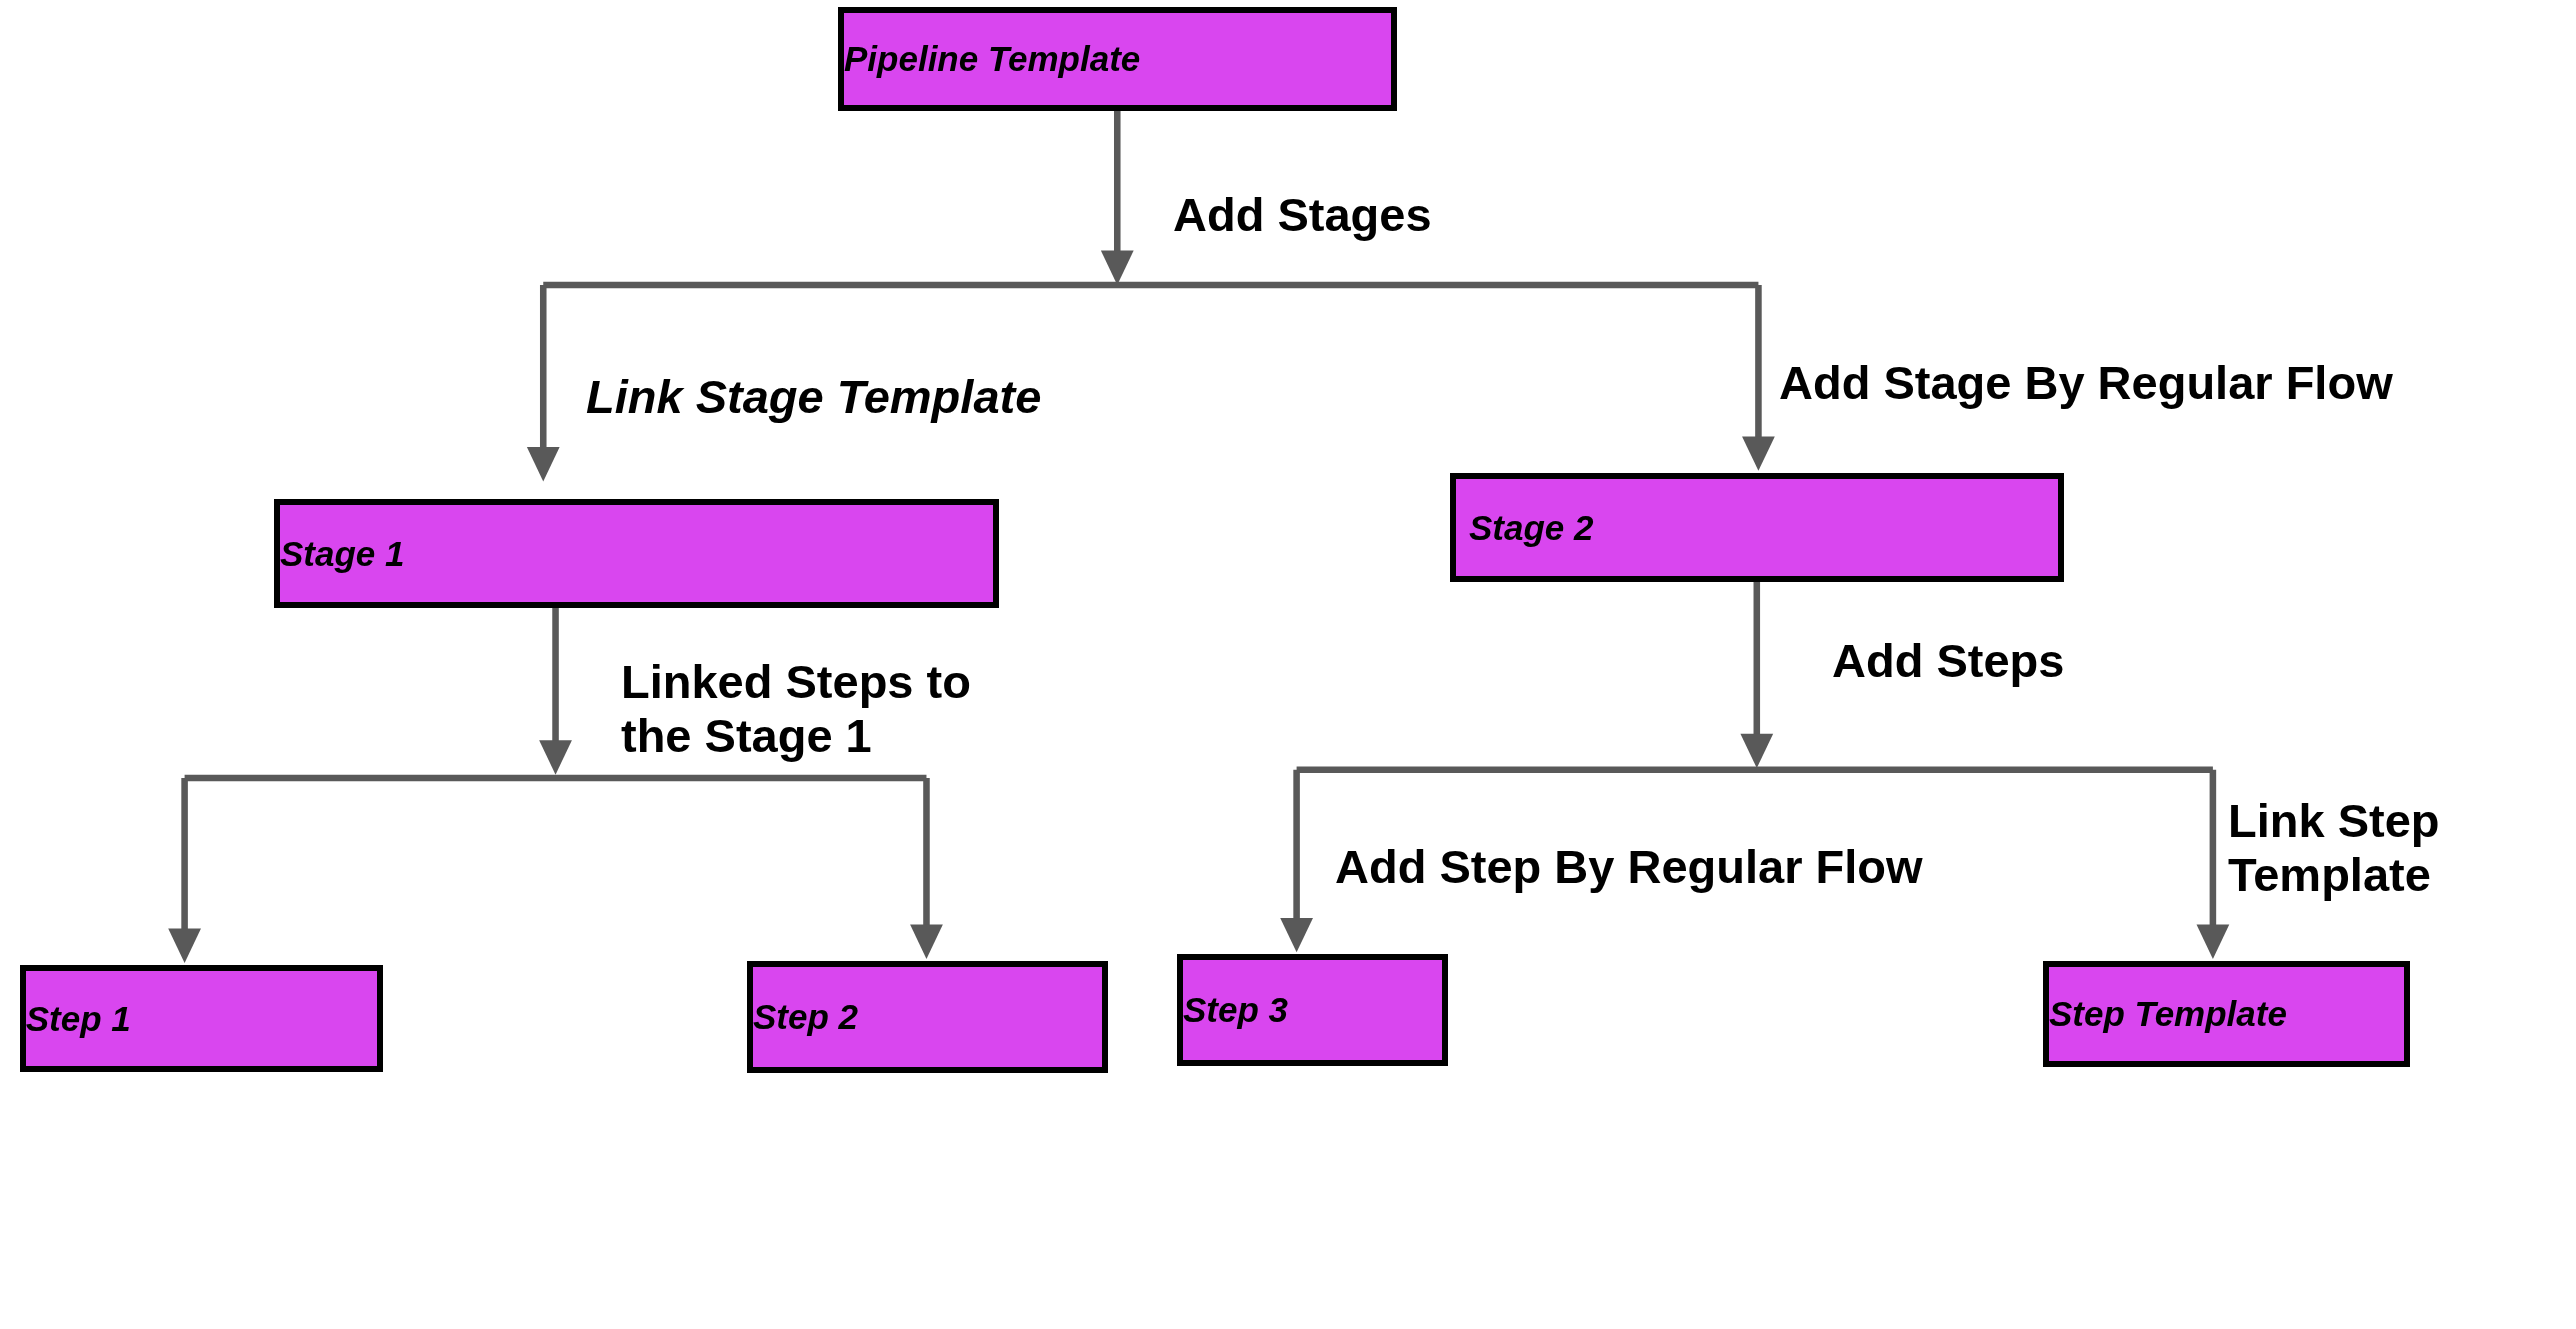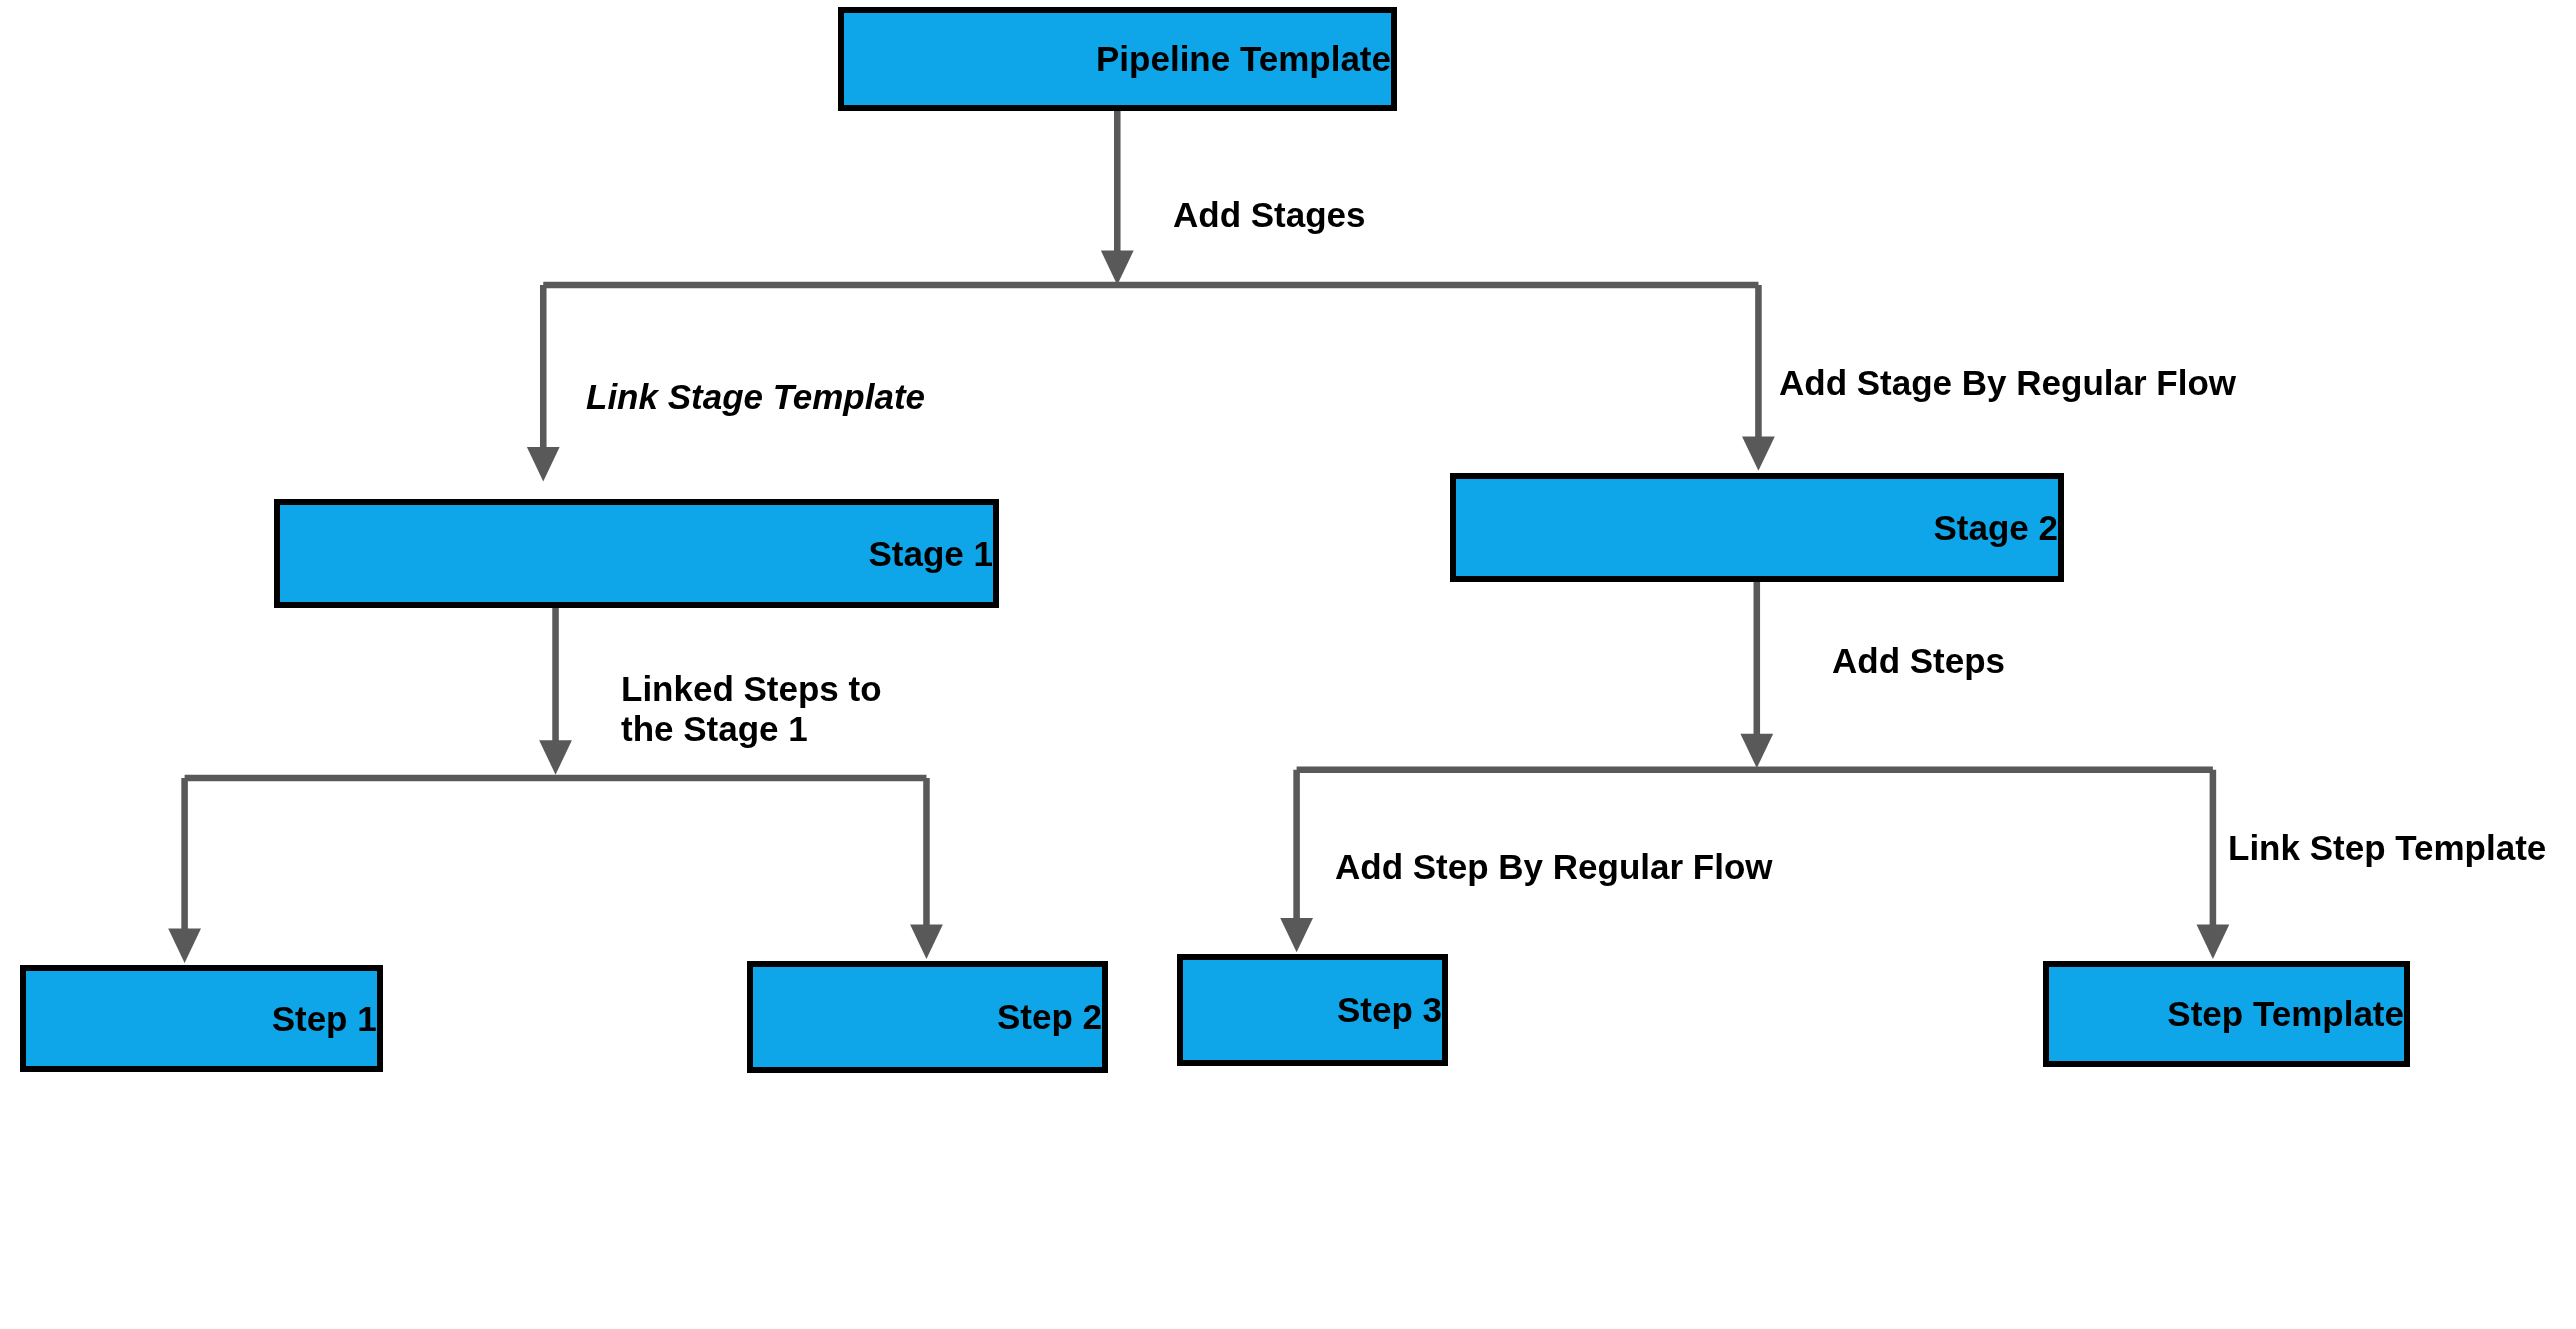--- a/index.html
+++ b/index.html
@@ -18,37 +18,38 @@
   #connector-layer {
     position: absolute;
     left: 0;
     top: 0;
     width: 100%;
     height: 100%;
   }
   .node-box {
     position: absolute;
     box-sizing: border-box;
-    background: #0ea5e9;
+    background: #d946ef;
     border: 6.6px solid #000000;
     display: flex;
     align-items: center;
-    justify-content: flex-end;
+    justify-content: flex-start;
+    font-style: italic;
   }
   .node-label {
     font-weight: bold;
     font-size: 35px;
     color: #000000;
     white-space: nowrap;
   }
   .edge-label {
     position: absolute;
     transform: translateY(-50%);
     font-weight: bold;
-    font-size: 35px;
+    font-size: 47px;
     line-height: 1.15;
     color: #000000;
     white-space: pre-line;
   }
 </style>
 </head>
 <body>
 
 <div id="diagram-canvas">
   <svg id="connector-layer" xmlns="http://www.w3.org/2000/svg" viewBox="0 0 3145 1623">

